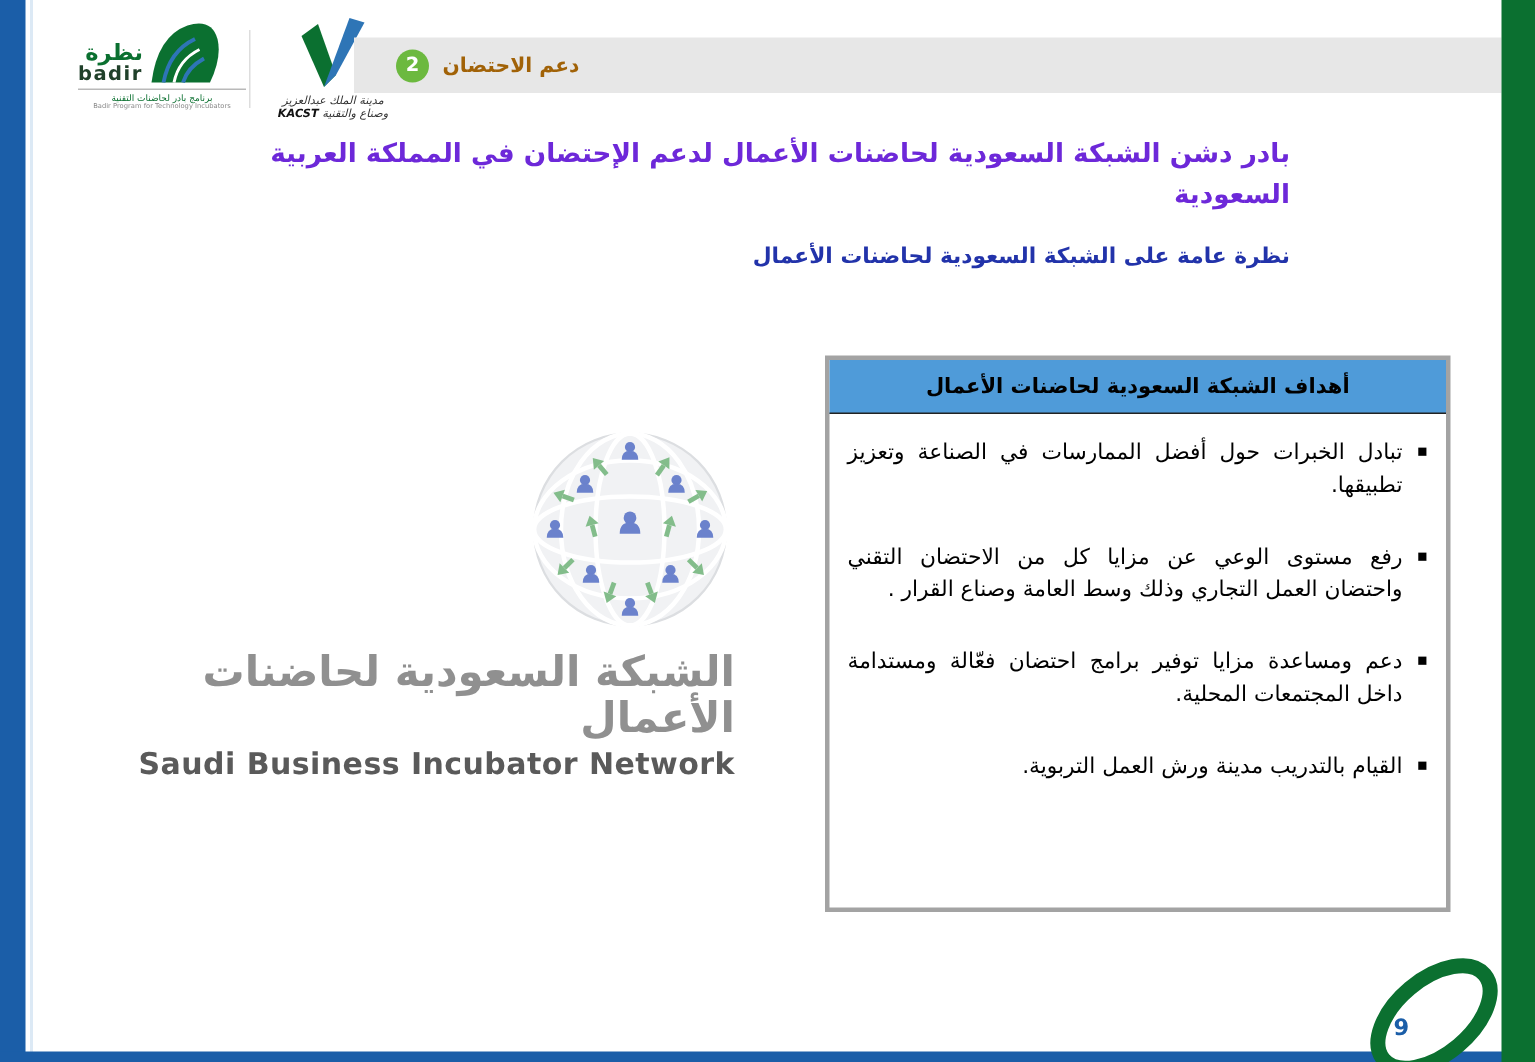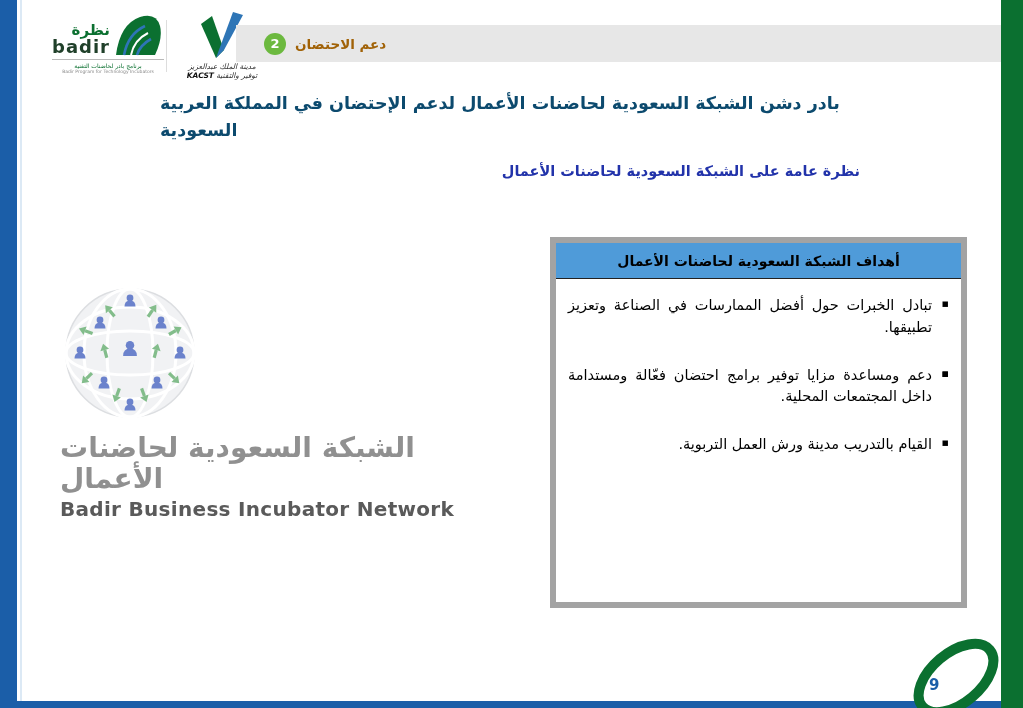--- a/index.html
+++ b/index.html
@@ -16,43 +16,43 @@
   .top-tab{position:absolute;left:236px;right:22px;top:25px;height:37px;background:#E7E7E7;
     display:flex;align-items:center;padding-left:28px;box-sizing:border-box;gap:9px;}
   .tab-num{width:22px;height:22px;border-radius:50%;background:#6CB93F;color:#fff;
     font-size:13px;font-weight:bold;display:flex;align-items:center;justify-content:center;flex:0 0 auto;}
   .tab-label{font-size:13.5px;font-weight:bold;color:#a16207;direction:rtl;}
   
   .badir{position:absolute;left:52px;top:14px;width:112px;}
   .badir-row{display:flex;align-items:flex-end;justify-content:flex-start;gap:4px;}
   .badir-names{text-align:right;line-height:1;}
   .badir-ar{font-size:15px;font-weight:bold;color:#0B7030;direction:rtl;}
-  .badir-en{font-size:18px;font-weight:bold;color:#20402a;letter-spacing:1px;text-align:center;}
+  .badir-en{font-size:13px;font-weight:bold;color:#20402a;letter-spacing:1px;text-align:center;}
   .badir-rule{border-top:1px solid #b9b9b9;margin-top:3px;padding-top:2px;}
   .badir-tag-ar{font-size:6px;color:#0B7030;direction:rtl;text-align:center;line-height:1.2;}
   .badir-tag-en{font-size:4.5px;color:#8a8a8a;text-align:center;line-height:1.2;}
   .logo-divider{position:absolute;left:166px;top:20px;width:1px;height:52px;background:#dddddd;}
   
   .kacst{position:absolute;left:176px;top:10px;width:92px;text-align:center;font-style:italic;}
   .kacst-text{direction:rtl;line-height:1.25;margin-top:-2px;}
   .kacst-l1{font-size:7.5px;color:#333;}
   .kacst-l2{font-size:7.5px;color:#333;}
   .kacst-acr{font-weight:bold;color:#111;}
   
-  .title{position:absolute;left:160px;top:90px;width:700px;text-align:left;direction:rtl;
-    color:#0c4a6e;font-weight:bold;font-size:17.5px;line-height:1.55;}
+  .title{position:absolute;left:160px;top:90px;width:700px;text-align:right;direction:rtl;
+    color:#6d28d9;font-weight:bold;font-size:17.5px;line-height:1.55;}
   .subtitle{position:absolute;left:160px;top:163px;width:700px;text-align:right;direction:rtl;
     color:#2233AA;font-weight:bold;font-size:14.5px;}
   
-  .sbin{position:absolute;left:60px;top:283px;width:440px;text-align:left;}
+  .sbin{position:absolute;left:50px;top:283px;width:440px;text-align:right;}
   .sbin-ar{font-size:28px;font-weight:bold;color:#909090;direction:rtl;margin-top:6px;line-height:1.1;}
   .sbin-en{font-size:20px;font-weight:600;color:#5A5A5A;margin-top:2px;letter-spacing:0.3px;}
   
   .obj-table{position:absolute;left:550px;top:237px;width:417px;height:371px;box-sizing:border-box;
-    border:6px solid #a3a3a3;background:#fff;}
+    border:3px solid #a3a3a3;background:#fff;}
   .obj-head{height:35px;background:#4F9BD9;border-bottom:1px solid #222;display:flex;
     align-items:center;justify-content:center;font-size:14px;font-weight:bold;color:#000;direction:rtl;}
   .obj-body{padding:16px 12px 0 12px;direction:rtl;}
   .obj-item{position:relative;padding-right:17px;margin-bottom:26px;font-size:14.5px;line-height:1.5;
     color:#000;text-align:justify;}
   .obj-bullet{position:absolute;right:0;top:1px;font-size:11px;color:#000;}
   
   .page-swirl{position:absolute;right:20px;bottom:0;width:104px;height:82px;z-index:4;}
 </style>
 </head>
@@ -86,21 +86,21 @@
   <div class="logo-divider"></div>
 
   <div class="kacst">
     <svg width="54" height="50" viewBox="0 0 54 50">
       <polygon points="6,14 17,6 29,40 21,48" fill="#0B7030"></polygon>
       <polygon points="21,48 29,40 48,5 38,2" fill="#2E75B6"></polygon>
     </svg>
     <div class="kacst-text">
       <div class="kacst-l1">مدينة الملك عبدالعزيز</div>
       <div class="kacst-l2">
-        <span>توفير والتقنية</span>
+        <span>وصناع والتقنية</span>
         <span class="kacst-acr">KACST</span>
       </div>
     </div>
   </div>
 
   <div class="top-tab">
     <div class="tab-num">2</div>
     <div class="tab-label">دعم الاحتضان</div>
   </div>
 
@@ -191,32 +191,33 @@
             <rect x="-1.6" y="-1" width="3.2" height="8"></rect>
             <polygon points="-4.5,-1 4.5,-1 0,-7.5"></polygon>
           </g>
         <g transform="translate(84,112) rotate(160)">
             <rect x="-1.6" y="-1" width="3.2" height="8"></rect>
             <polygon points="-4.5,-1 4.5,-1 0,-7.5"></polygon>
           </g>
       </g>
     </svg>
     <div class="sbin-ar">الشبكة السعودية لحاضنات الأعمال</div>
-    <div class="sbin-en">Badir Business Incubator Network</div>
+    <div class="sbin-en">Saudi Business Incubator Network</div>
   </div>
 
   <div class="obj-table">
     <div class="obj-head">أهداف الشبكة السعودية لحاضنات الأعمال</div>
     <div class="obj-body">
       <div class="obj-item">
         <span class="obj-bullet">▪</span>
         <span>تبادل الخبرات حول أفضل الممارسات في الصناعة وتعزيز تطبيقها.</span>
       </div>
       <div class="obj-item">
         <span class="obj-bullet">▪</span>
+        <span>رفع مستوى الوعي عن مزايا كل من الاحتضان التقني واحتضان العمل التجاري وذلك وسط العامة وصناع القرار .</span>
       </div>
       <div class="obj-item">
         <span class="obj-bullet">▪</span>
         <span>دعم ومساعدة مزايا توفير برامج احتضان فعّالة ومستدامة داخل المجتمعات المحلية.</span>
       </div>
       <div class="obj-item">
         <span class="obj-bullet">▪</span>
         <span>القيام بالتدريب مدينة ورش العمل التربوية.</span>
       </div>
     </div>

